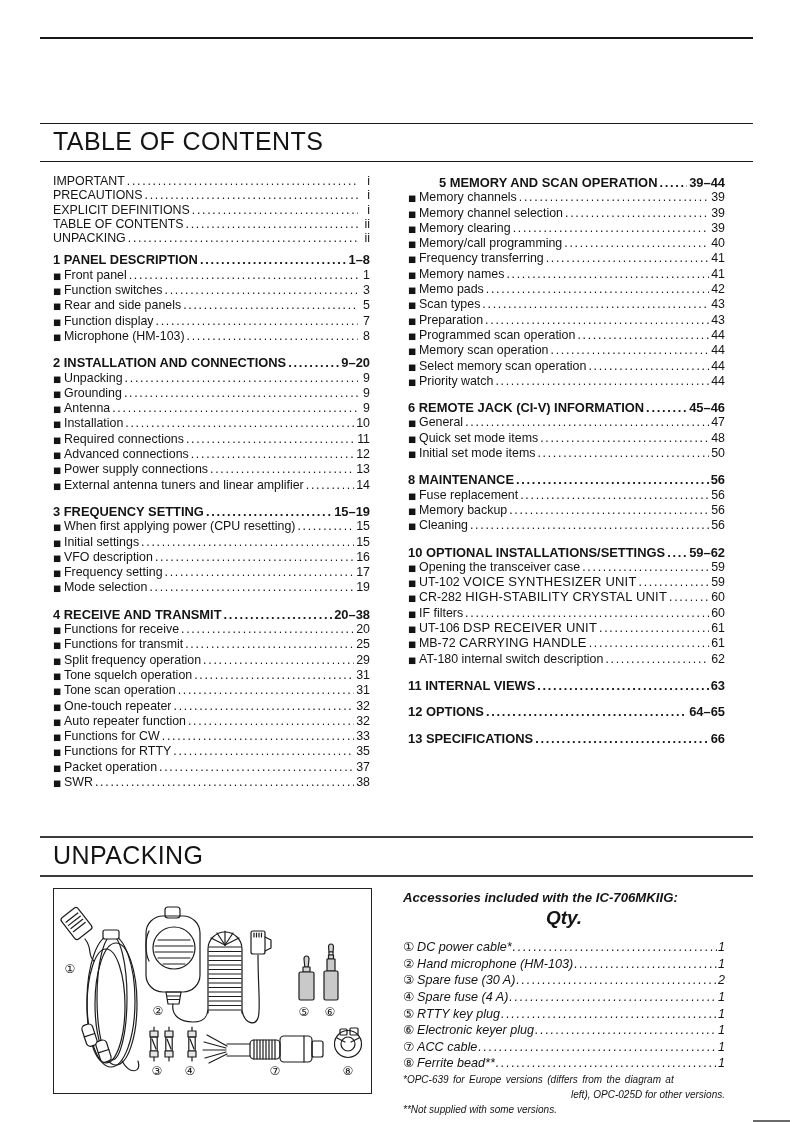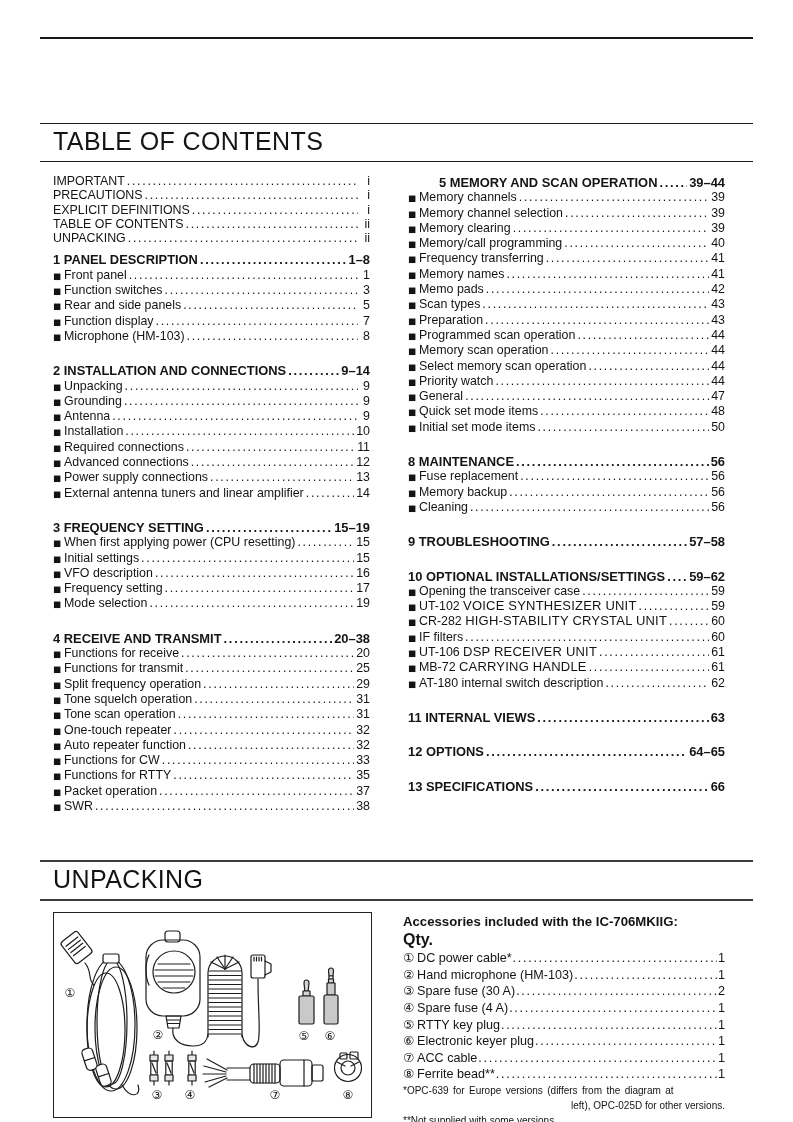--- a/index.html
+++ b/index.html
@@ -22,31 +22,31 @@
   .toc .col { flex:1; min-width:0; }
 
   .toc-row { display:flex; align-items:baseline; font-size:12.4px; line-height:14.3px; }
   .toc-row .lbl { white-space:nowrap; overflow:hidden; }
   .toc-row .dots { flex:1; min-width:8px; overflow:hidden; white-space:nowrap; }
   .toc-row .dots::after {
     content:"....................................................................................................................";
     letter-spacing:1.7px; margin-left:2px;
   }
   .toc-row .pg { white-space:nowrap; text-align:right; min-width:10px; margin-left:2px; }
-  .toc-row.sec-head { font-weight:700; margin-top:20px; font-size:12.9px; }
+  .toc-row.sec-head { font-weight:700; margin-top:12px; font-size:12.9px; }
   .fm + .sec-head { margin-top:8px; }
   #toc-right > .sec-head:first-child { margin-top:2px;margin-left:31px; }
   .sq { font-family:"DejaVu Sans",sans-serif; font-size:8.5px; margin-right:3px; }
   .sc { font-size:13px; letter-spacing:.2px; }
 
   .unpack-row { display:flex; gap:31px; margin:11px 68px 0 53px; }
   .figure-box { width:319px; height:206px; border:1.5px solid #222; flex:none; }
-  .acc { flex:1; min-width:0; padding-top:2px; }
+  .acc { flex:1; min-width:0; padding-top:2px;font-style:italic; }
   .acc-head { font-size:13.2px; font-weight:700; }
-  .acc-qty  { font-size:16px; font-weight:700; text-align:left; margin:2px 0 1px 0; }
+  .acc-qty  { font-size:19px; font-weight:700; text-align:center; margin:2px 0 10px 0; }
   .acc-row { display:flex; align-items:baseline; font-size:12.6px; line-height:15.6px; }
   .acc-row .lbl { white-space:nowrap; overflow:hidden; }
   .acc-row .dots { flex:1; min-width:6px; overflow:hidden; white-space:nowrap; }
   .acc-row .dots::after {
     content:"....................................................................................................................";
     letter-spacing:1.7px; margin-left:1px;
   }
   .acc-row .pg { white-space:nowrap; margin-left:1px; }
   .cn { font-family:"DejaVu Sans",sans-serif; font-size:12.4px; margin-right:3px; }
 
@@ -126,21 +126,21 @@
       </div>
       <div class="toc-row sub">
         <span class="sq">■</span>
         <span class="lbl">Microphone (HM-103)</span>
         <span class="dots"></span>
         <span class="pg">8</span>
       </div>
       <div class="toc-row sec-head">
         <span class="lbl">2 INSTALLATION AND CONNECTIONS</span>
         <span class="dots"></span>
-        <span class="pg">9–14</span>
+        <span class="pg">9–20</span>
       </div>
       <div class="toc-row sub">
         <span class="sq">■</span>
         <span class="lbl">Unpacking</span>
         <span class="dots"></span>
         <span class="pg">9</span>
       </div>
       <div class="toc-row sub">
         <span class="sq">■</span>
         <span class="lbl">Grounding</span>
@@ -367,20 +367,25 @@
         <span class="lbl">Select memory scan operation</span>
         <span class="dots"></span>
         <span class="pg">44</span>
       </div>
       <div class="toc-row sub">
         <span class="sq">■</span>
         <span class="lbl">Priority watch</span>
         <span class="dots"></span>
         <span class="pg">44</span>
       </div>
+      <div class="toc-row sec-head">
+        <span class="lbl">6 REMOTE JACK (CI-V) INFORMATION</span>
+        <span class="dots"></span>
+        <span class="pg">45–46</span>
+      </div>
       <div class="toc-row sub">
         <span class="sq">■</span>
         <span class="lbl">General</span>
         <span class="dots"></span>
         <span class="pg">47</span>
       </div>
       <div class="toc-row sub">
         <span class="sq">■</span>
         <span class="lbl">Quick set mode items</span>
         <span class="dots"></span>
@@ -407,25 +412,20 @@
         <span class="sq">■</span>
         <span class="lbl">Memory backup</span>
         <span class="dots"></span>
         <span class="pg">56</span>
       </div>
       <div class="toc-row sub">
         <span class="sq">■</span>
         <span class="lbl">Cleaning</span>
         <span class="dots"></span>
         <span class="pg">56</span>
-      </div>
-      <div class="toc-row sec-head">
-        <span class="lbl">9 TROUBLESHOOTING</span>
-        <span class="dots"></span>
-        <span class="pg">57–58</span>
       </div>
       <div class="toc-row sec-head">
         <span class="lbl">10 OPTIONAL INSTALLATIONS/SETTINGS</span>
         <span class="dots"></span>
         <span class="pg">59–62</span>
       </div>
       <div class="toc-row sub">
         <span class="sq">■</span>
         <span class="lbl">Opening the transceiver case</span>
         <span class="dots"></span>

